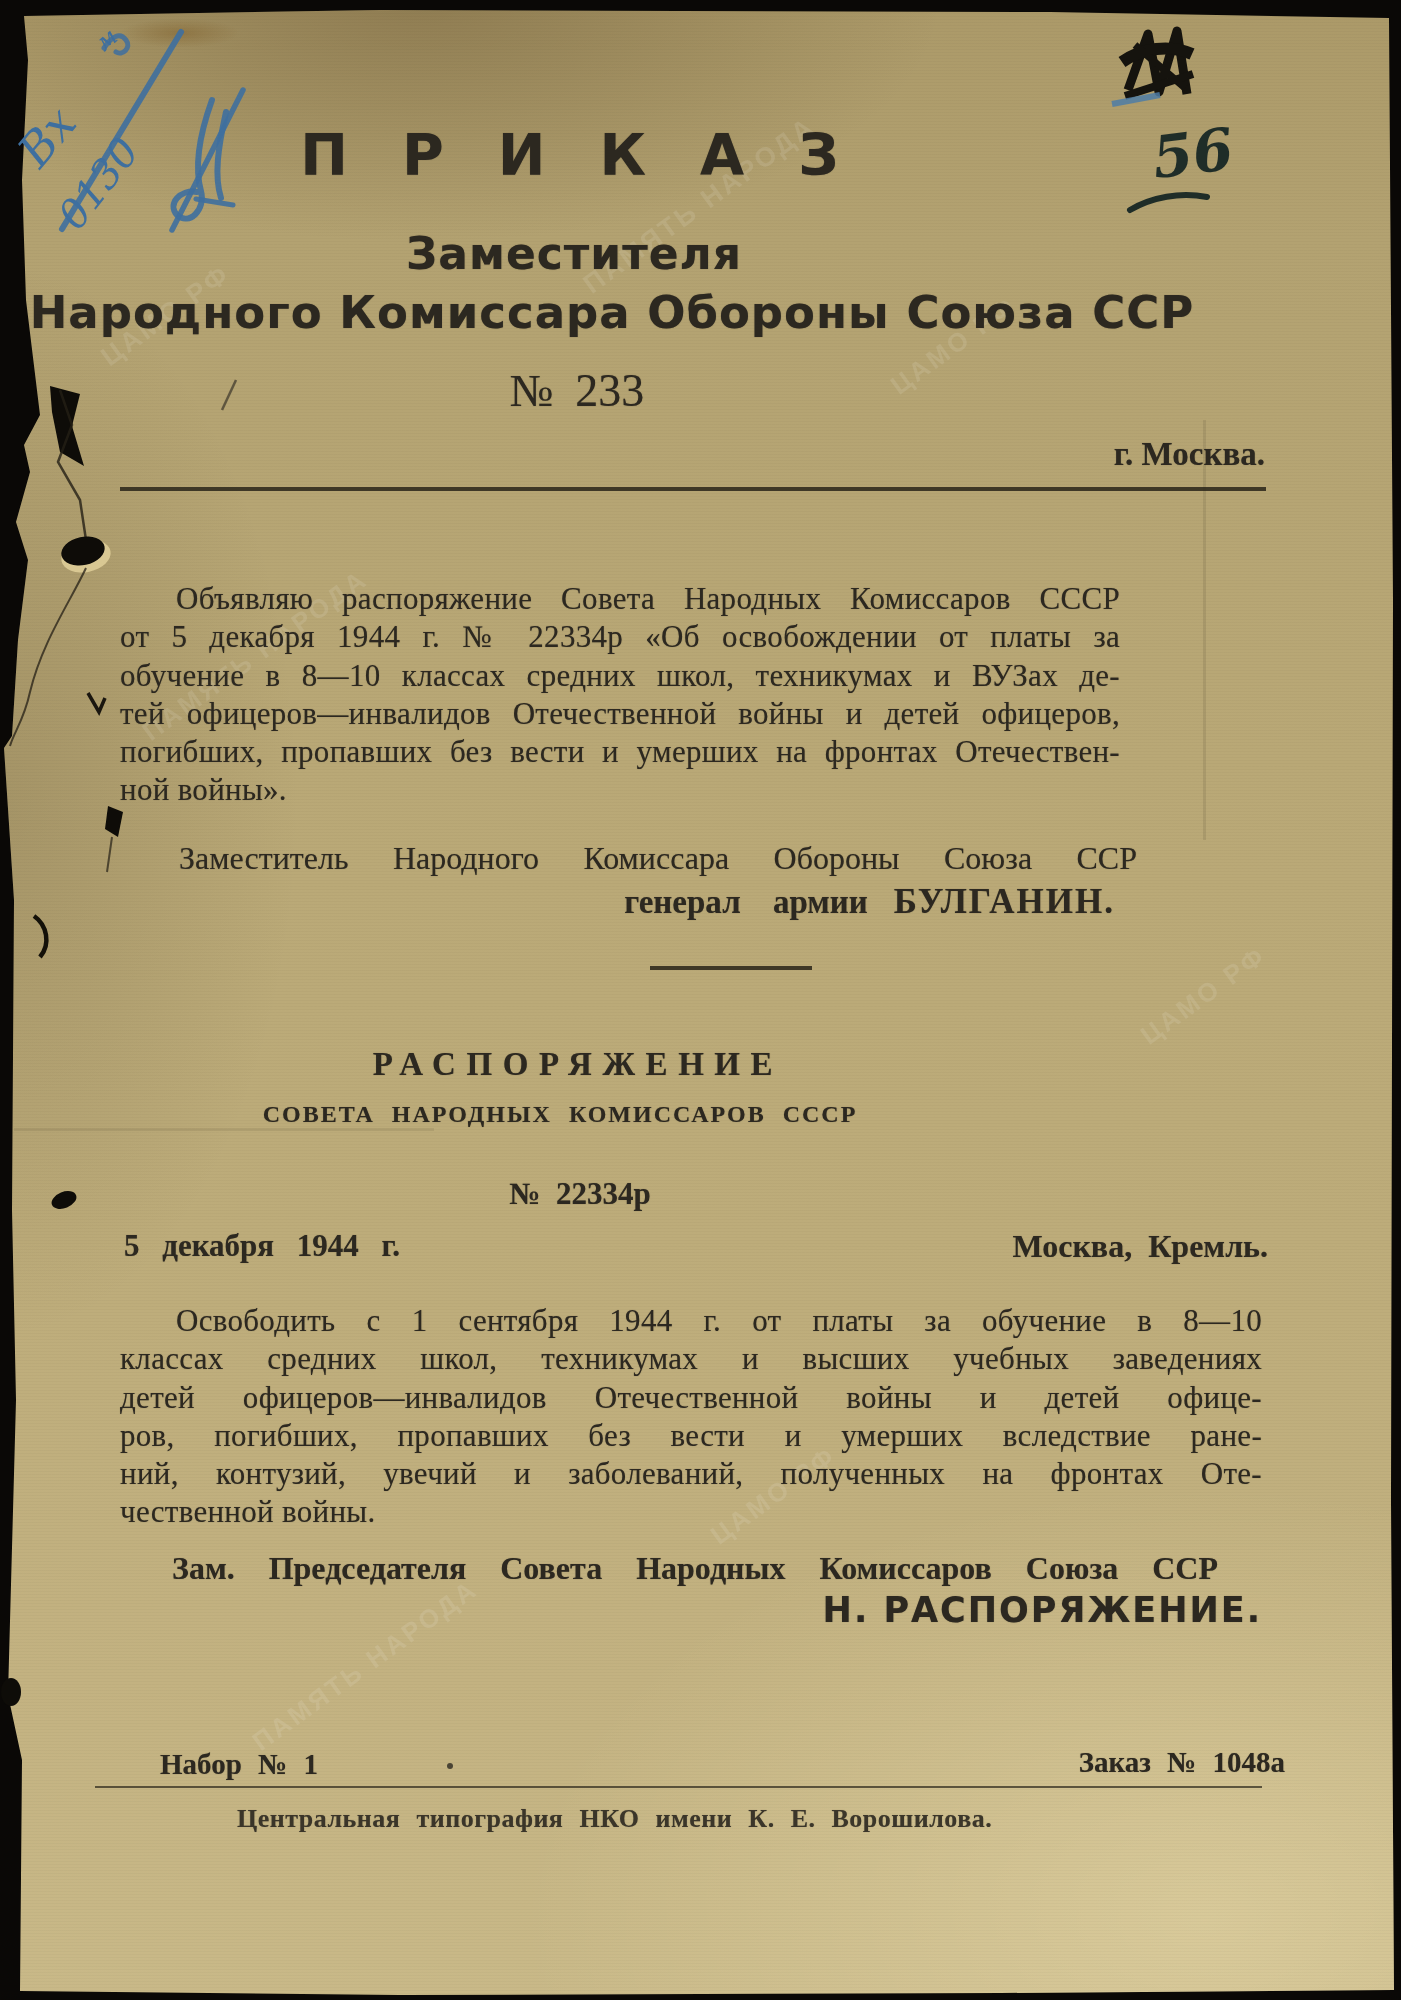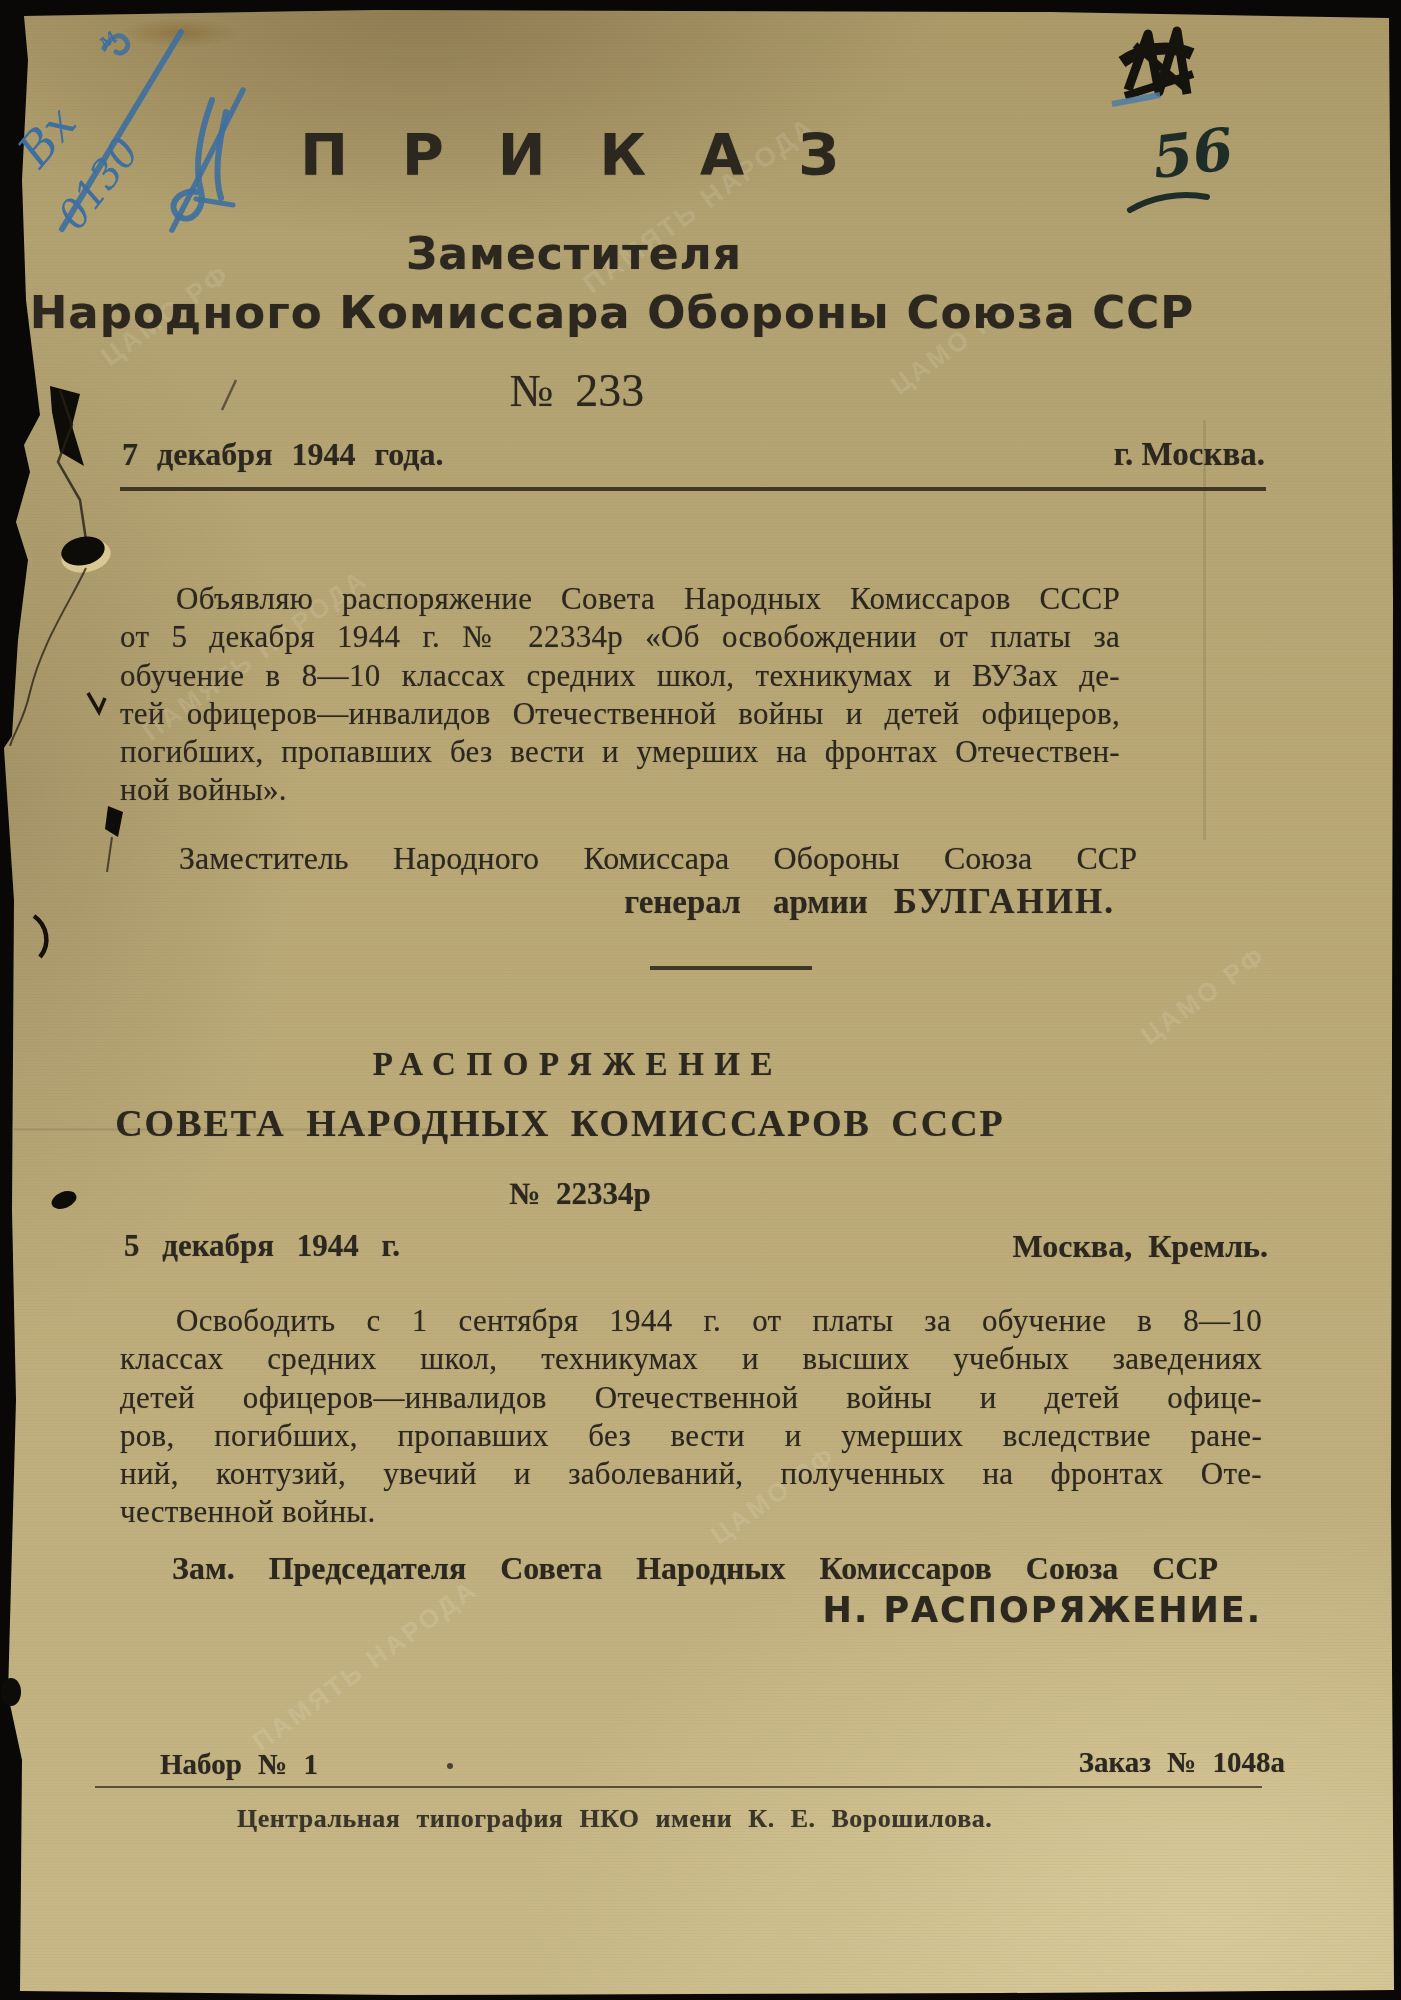--- a/index.html
+++ b/index.html
@@ -52,21 +52,20 @@
   <div class="wm" style="left:230px;top:1650px;font-size:26px;transform:rotate(-36deg);">ПАМЯТЬ НАРОДА</div>
 
   <div class="abs ctr ink sans-head" style="left:578px;top:122px;font-size:57px;letter-spacing:0.30em;">П Р И К А З</div>
 
   <div class="abs ctr ink sans-head" style="left:574px;top:228px;font-size:44px;letter-spacing:1px;">Заместителя</div>
 
   <div class="abs ctr ink sans-head" style="left:612px;top:286px;font-size:45px;letter-spacing:1px;">Народного Комиссара Обороны Союза ССР</div>
 
   <div class="abs ctr ink serif" style="left:577px;top:364px;font-size:46px;word-spacing:10px;">№  233</div>
 
-  <div class="abs ink serif" style="left:122px;top:436px;font-size:32px;font-weight:bold;word-spacing:11px;white-space:nowrap;">7 декабря 1944 года.</div>
 
   <div class="abs ink serif" style="left:1265px;top:436px;font-size:33px;font-weight:bold;transform:translateX(-100%);white-space:nowrap;">г. Москва.</div>
 
   <div class="rule" style="left:120px;top:487px;width:1146px;height:3.5px;"></div>
 
   <div class="abs" style="left:120px;top:580px;width:1000px;">
     <div class="ink body-line jline" style="padding-left:56px;">Объявляю распоряжение Совета Народных Комиссаров СССР</div>
     <div class="ink body-line jline">от 5 декабря 1944 г. № 22334р «Об освобождении от платы за</div>
     <div class="ink body-line jline">обучение в 8—10 классах средних школ, техникумах и ВУЗах де-</div>
     <div class="ink body-line jline">тей офицеров—инвалидов Отечественной войны и детей офицеров,</div>
@@ -77,21 +76,21 @@
   <div class="abs ink serif jline" style="left:158px;top:840px;width:958px;font-size:32px;font-weight:normal;margin-left:21px;">Заместитель Народного Комиссара Обороны Союза ССР</div>
 
   <div class="abs" style="left:400px;top:882px;width:715px;text-align:right;white-space:nowrap;">
     <span class="ink serif" style="font-size:33px;font-weight:bold;word-spacing:24px;margin-right:26px;">генерал армии</span><span class="ink serif" style="font-size:35px;font-weight:bold;letter-spacing:2px;">БУЛГАНИН.</span>
   </div>
 
   <div class="rule" style="left:650px;top:966px;width:162px;height:4px;"></div>
 
   <div class="abs ctr ink serif" style="left:578px;top:1046px;font-size:33px;font-weight:bold;letter-spacing:0.32em;">РАСПОРЯЖЕНИЕ</div>
 
-  <div class="abs ctr ink serif" style="left:560px;top:1101px;font-size:38px;font-weight:bold;letter-spacing:2px;word-spacing:9px;">СОВЕТА НАРОДНЫХ КОМИССАРОВ СССР</div>
+  <div class="abs ctr ink serif" style="left:560px;top:1101px;font-size:24px;font-weight:bold;letter-spacing:2px;word-spacing:9px;">СОВЕТА НАРОДНЫХ КОМИССАРОВ СССР</div>
 
   <div class="abs ctr ink serif" style="left:580px;top:1176px;font-size:31px;font-weight:bold;word-spacing:8px;">№  22334р</div>
 
   <div class="abs ink serif" style="left:124px;top:1228px;font-size:31px;font-weight:bold;word-spacing:15px;white-space:nowrap;">5 декабря 1944 г.</div>
 
   <div class="abs ink serif" style="left:1268px;top:1228px;font-size:32px;font-weight:bold;word-spacing:8px;transform:translateX(-100%);white-space:nowrap;">Москва, Кремль.</div>
 
   <div class="abs" style="left:120px;top:1302px;width:1142px;">
     <div class="ink body-line jline" style="padding-left:56px;">Освободить с 1 сентября 1944 г. от платы за обучение в 8—10</div>
     <div class="ink body-line jline">классах средних школ, техникумах и высших учебных заведениях</div>

